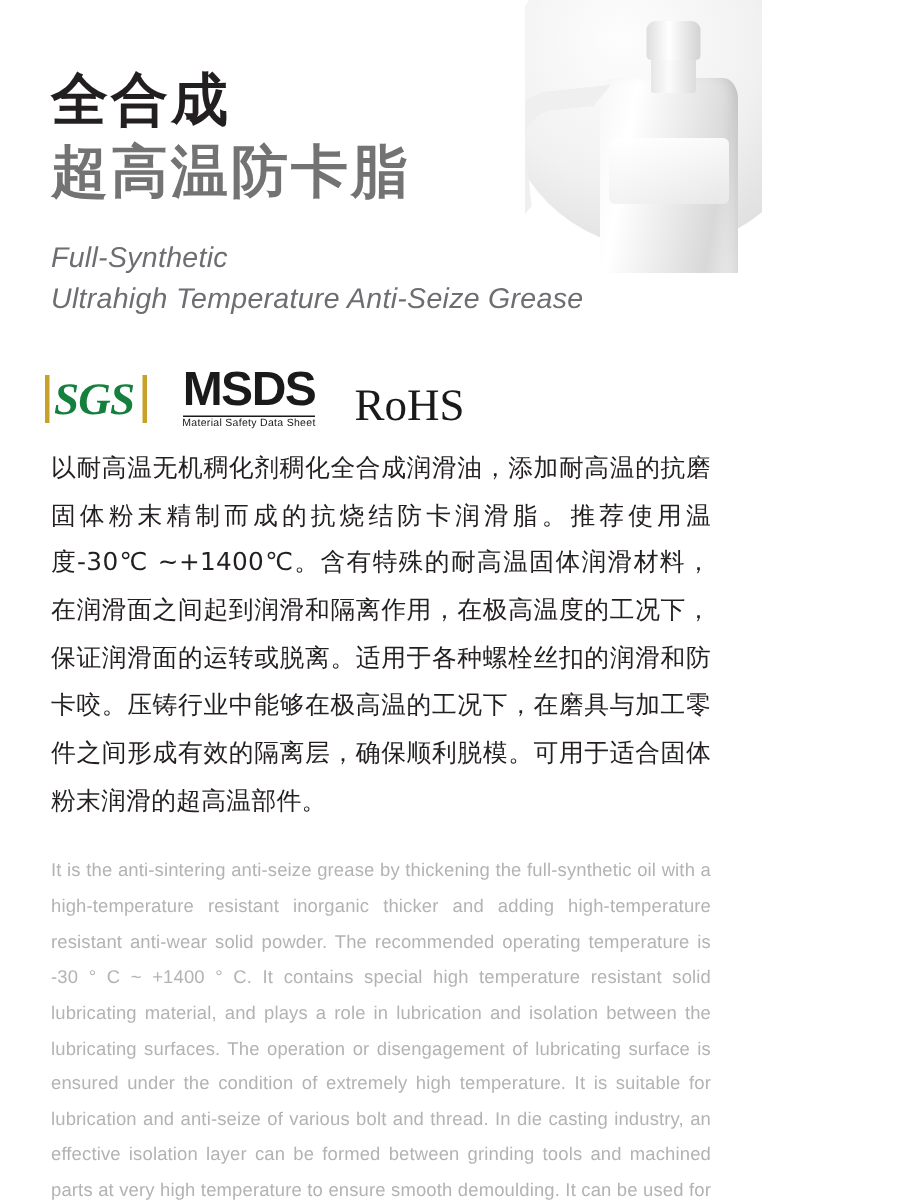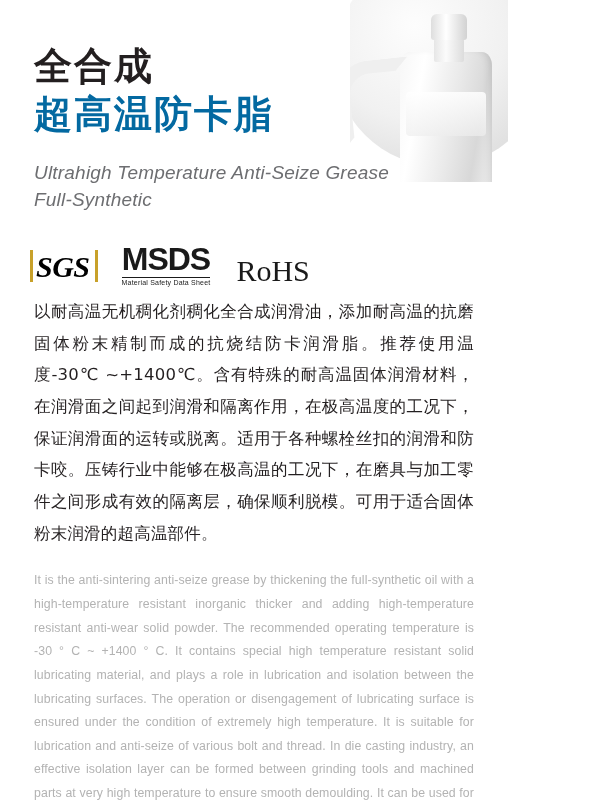--- a/index.html
+++ b/index.html
@@ -101,21 +101,21 @@
     font-size: 38px;
     font-weight: bold;
     color: #231f20;
     letter-spacing: 2px;
     line-height: 1.16;
   }
   .title-cn-2 {
     font-family: "DejaVu Sans", "Liberation Sans", sans-serif;
     font-size: 38px;
     font-weight: bold;
-    color: #0369a1;
+    color: #737373;
     letter-spacing: 2px;
     line-height: 1.16;
     margin-top: 4px;
   }
   .title-en {
     margin-top: 24px;
     font-family: "Liberation Sans", sans-serif;
     font-style: italic;
     font-size: 19px;
     color: #6d6e71;
@@ -132,21 +132,21 @@
     height: 46px;
   }
   .cert-sgs {
     position: relative;
     display: inline-block;
     padding: 2px 6px 2px 2px;
     font-family: "Liberation Serif", serif;
     font-weight: bold;
     font-style: italic;
     font-size: 30px;
-    color: #000000;
+    color: #15803d;
     letter-spacing: -0.5px;
   }
   .cert-sgs::before {
     content: "";
     position: absolute;
     left: -4px;
     top: 2px;
     width: 3px;
     height: 32px;
     background: #c8a12a;
@@ -222,22 +222,22 @@
     <div class="tube-label"></div>
     <div class="tube-neck"></div>
     <div class="tube-cap"></div>
     <div class="tube-nozzle"></div>
   </div>
 
   <div class="title-block">
     <div class="title-cn-1">全合成</div>
     <div class="title-cn-2">超高温防卡脂</div>
     <div class="title-en">
+      <div>Full-Synthetic</div>
       <div>Ultrahigh Temperature Anti-Seize Grease</div>
-      <div>Full-Synthetic</div>
     </div>
   </div>
 
   <div class="certs">
     <div class="cert-sgs">SGS</div>
     <div class="cert-msds">
       <div class="msds-main">MSDS</div>
       <div class="msds-sub">Material Safety Data Sheet</div>
     </div>
     <div class="cert-rohs">RoHS</div>

